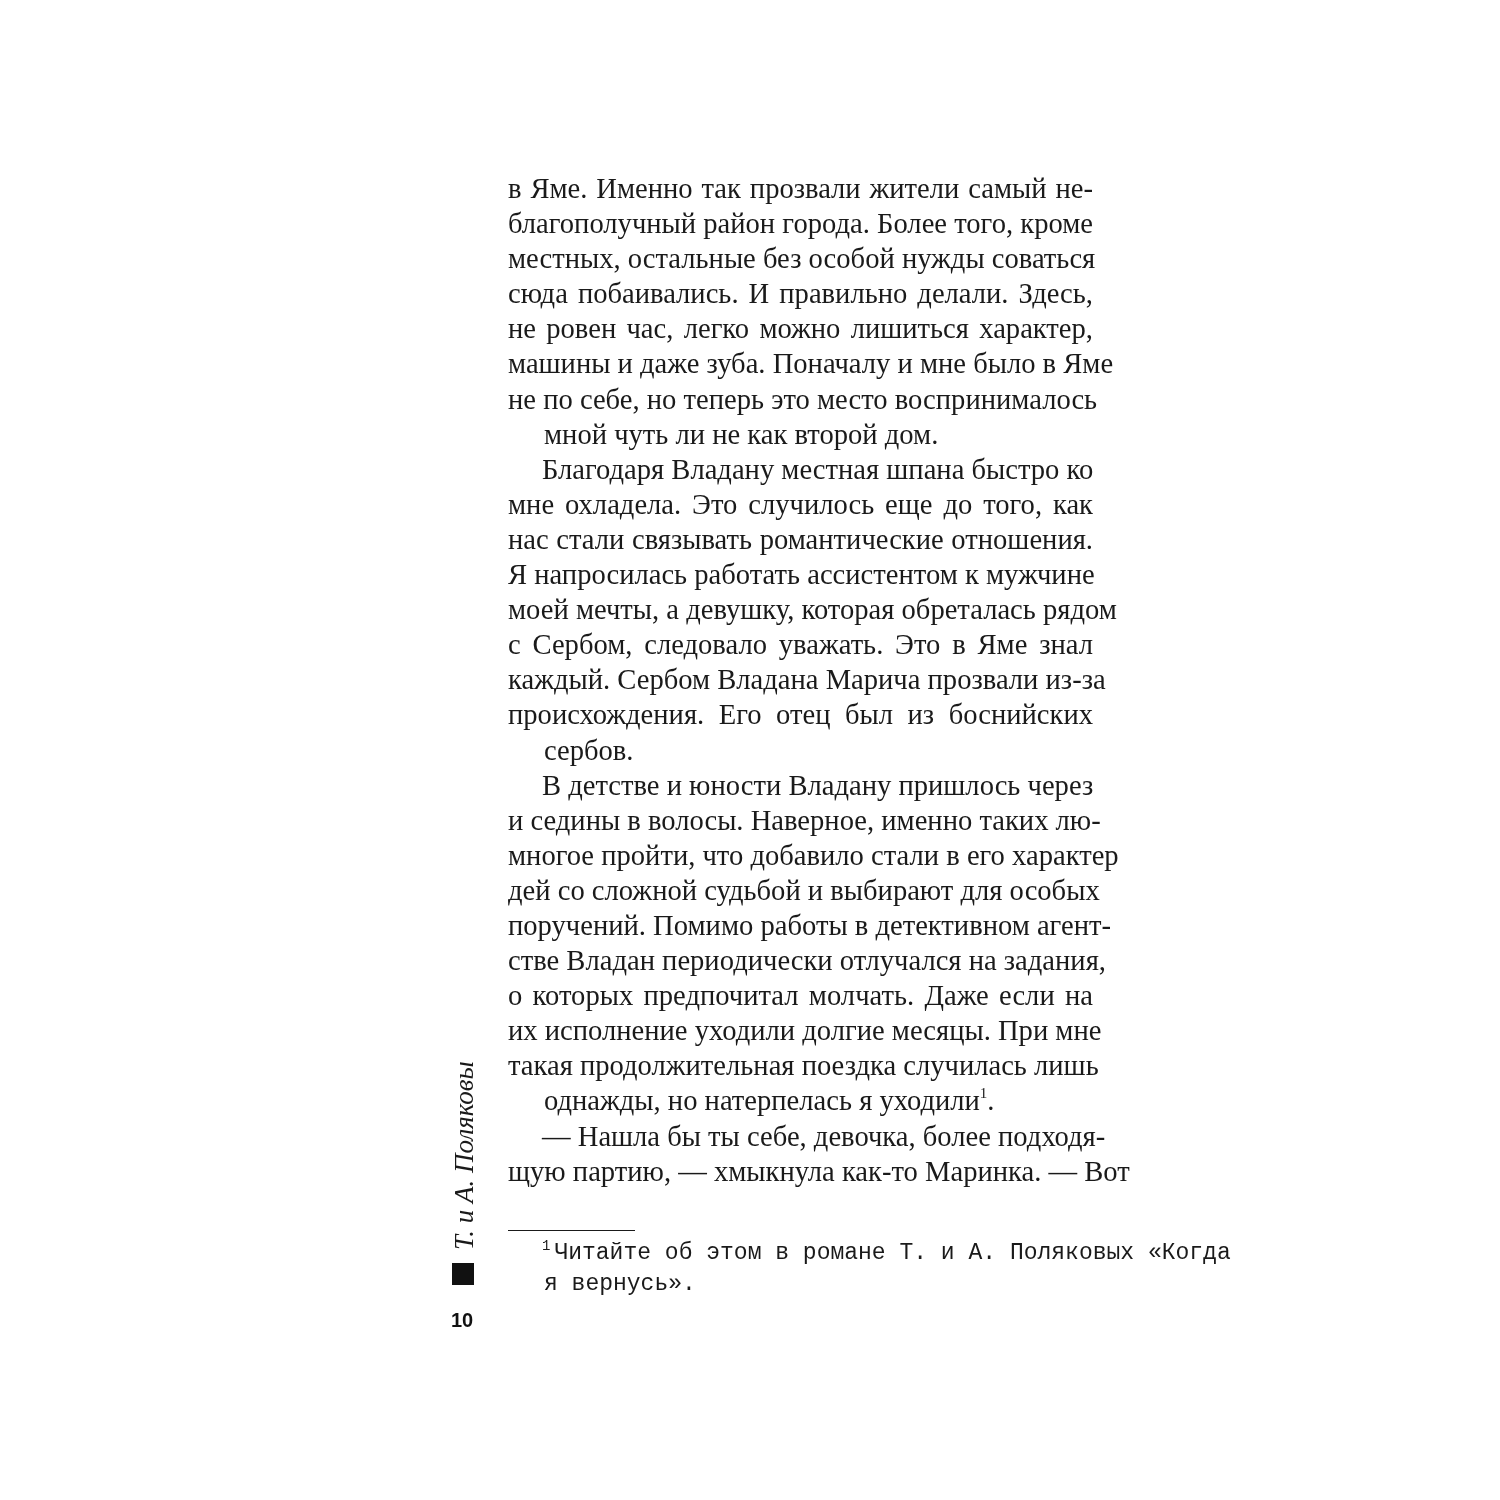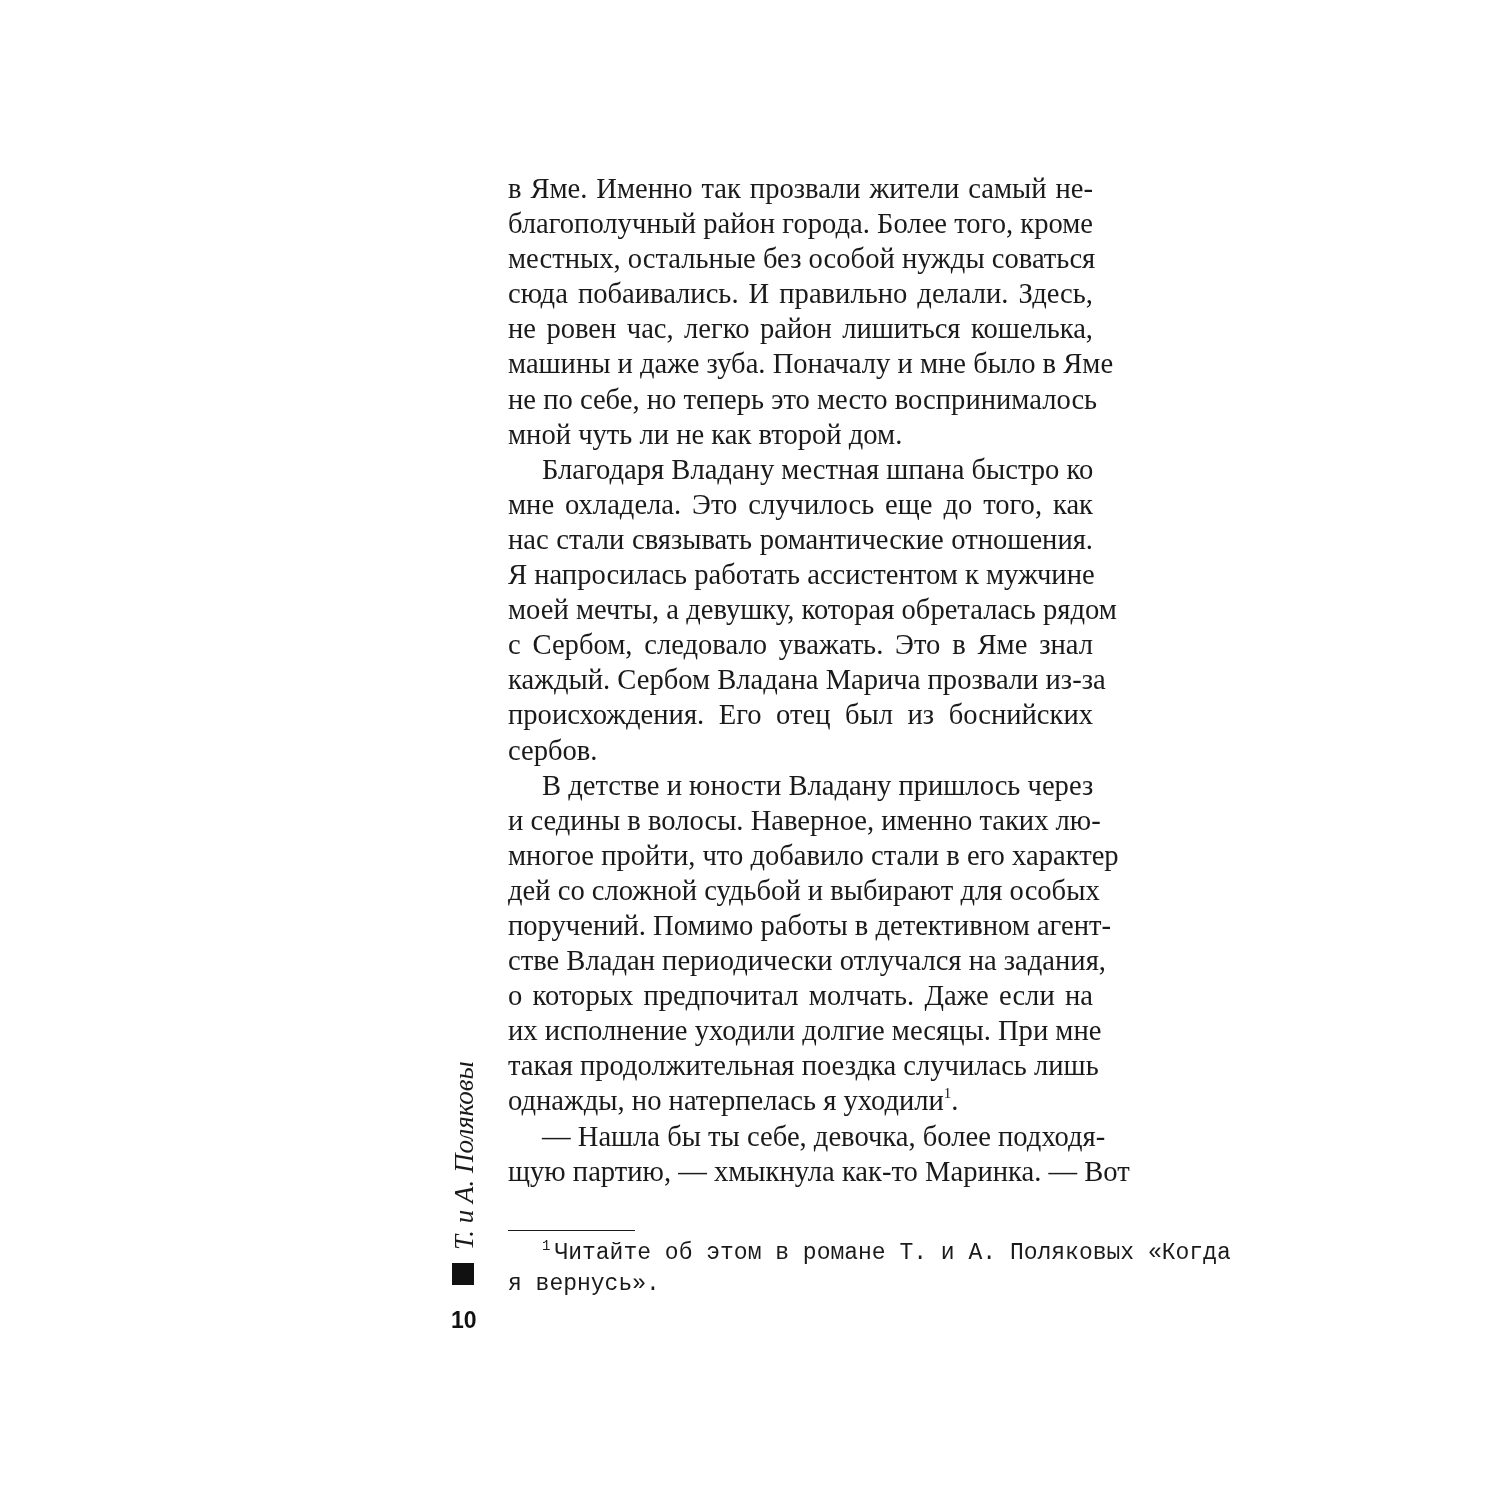--- a/index.html
+++ b/index.html
@@ -7,21 +7,21 @@
     width: 1500px; height: 1500px; background: #ffffff; position: relative; overflow: hidden;
     color: #1a1a1a;
   }
   .page { position: absolute; left: 0; top: 0; width: 1500px; height: 1500px; }
   .text-block {
     position: absolute; left: 508px; top: 171px; width: 585px;
     font-family: "Liberation Serif", "DejaVu Serif", serif;
     font-size: 28.6px; line-height: 35.1px; color: #1a1a1a;
   }
   .line { display: block; white-space: nowrap; text-align: justify; text-align-last: justify; height: 35.1px; }
-  .line.last { text-align-last: left; }
+  .line.last { text-align-last: left; margin-left: 36px; }
   .line.indent { padding-left: 34px; }
   .footnote-rule {
     position: absolute; left: 508px; top: 1230px; width: 127px; height: 0;
     border-top: 1.5px solid #1a1a1a;
   }
   .footnote {
     position: absolute; left: 508px; top: 1238px; width: 585px;
     font-family: Liberation Mono, monospace;
     font-size: 23px; line-height: 31px; color: #1a1a1a;
   }
@@ -35,34 +35,34 @@
     font-family: "Liberation Serif", "DejaVu Serif", serif;
     font-style: italic; font-size: 27px; white-space: nowrap; color: #1a1a1a;
     line-height: 30px;
   }
   .marker-square {
     position: absolute; left: 452px; top: 1263px; width: 22px; height: 22px; background: #111111;
   }
   .page-number {
     position: absolute; left: 451px; top: 1305px;
     font-family: "Liberation Sans", "DejaVu Sans", sans-serif;
-    font-weight: bold; font-size: 23px; color: #111111; line-height: 30px;
+    font-weight: bold; font-size: 20px; color: #111111; line-height: 30px;
   }
 </style>
 </head>
 <body>
 
 <div class="page">
 
   <div class="text-block">
     <span class="line">в Яме. Именно так прозвали жители самый не-</span>
     <span class="line">благополучный район города. Более того, кроме</span>
     <span class="line">местных, остальные без особой нужды соваться</span>
     <span class="line">сюда побаивались. И правильно делали. Здесь,</span>
-    <span class="line">не ровен час, легко район лишиться кошелька,</span>
+    <span class="line">не ровен час, легко можно лишиться характер,</span>
     <span class="line">машины и даже зуба. Поначалу и мне было в Яме</span>
     <span class="line">не по себе, но теперь это место воспринималось</span>
     <span class="line last">мной чуть ли не как второй дом.</span>
     <span class="line indent">Благодаря Владану местная шпана быстро ко</span>
     <span class="line">мне охладела. Это случилось еще до того, как</span>
     <span class="line">нас стали связывать романтические отношения.</span>
     <span class="line">Я напросилась работать ассистентом к мужчине</span>
     <span class="line">моей мечты, а девушку, которая обреталась рядом</span>
     <span class="line">с Сербом, следовало уважать. Это в Яме знал</span>
     <span class="line">каждый. Сербом Владана Марича прозвали из-за</span>

